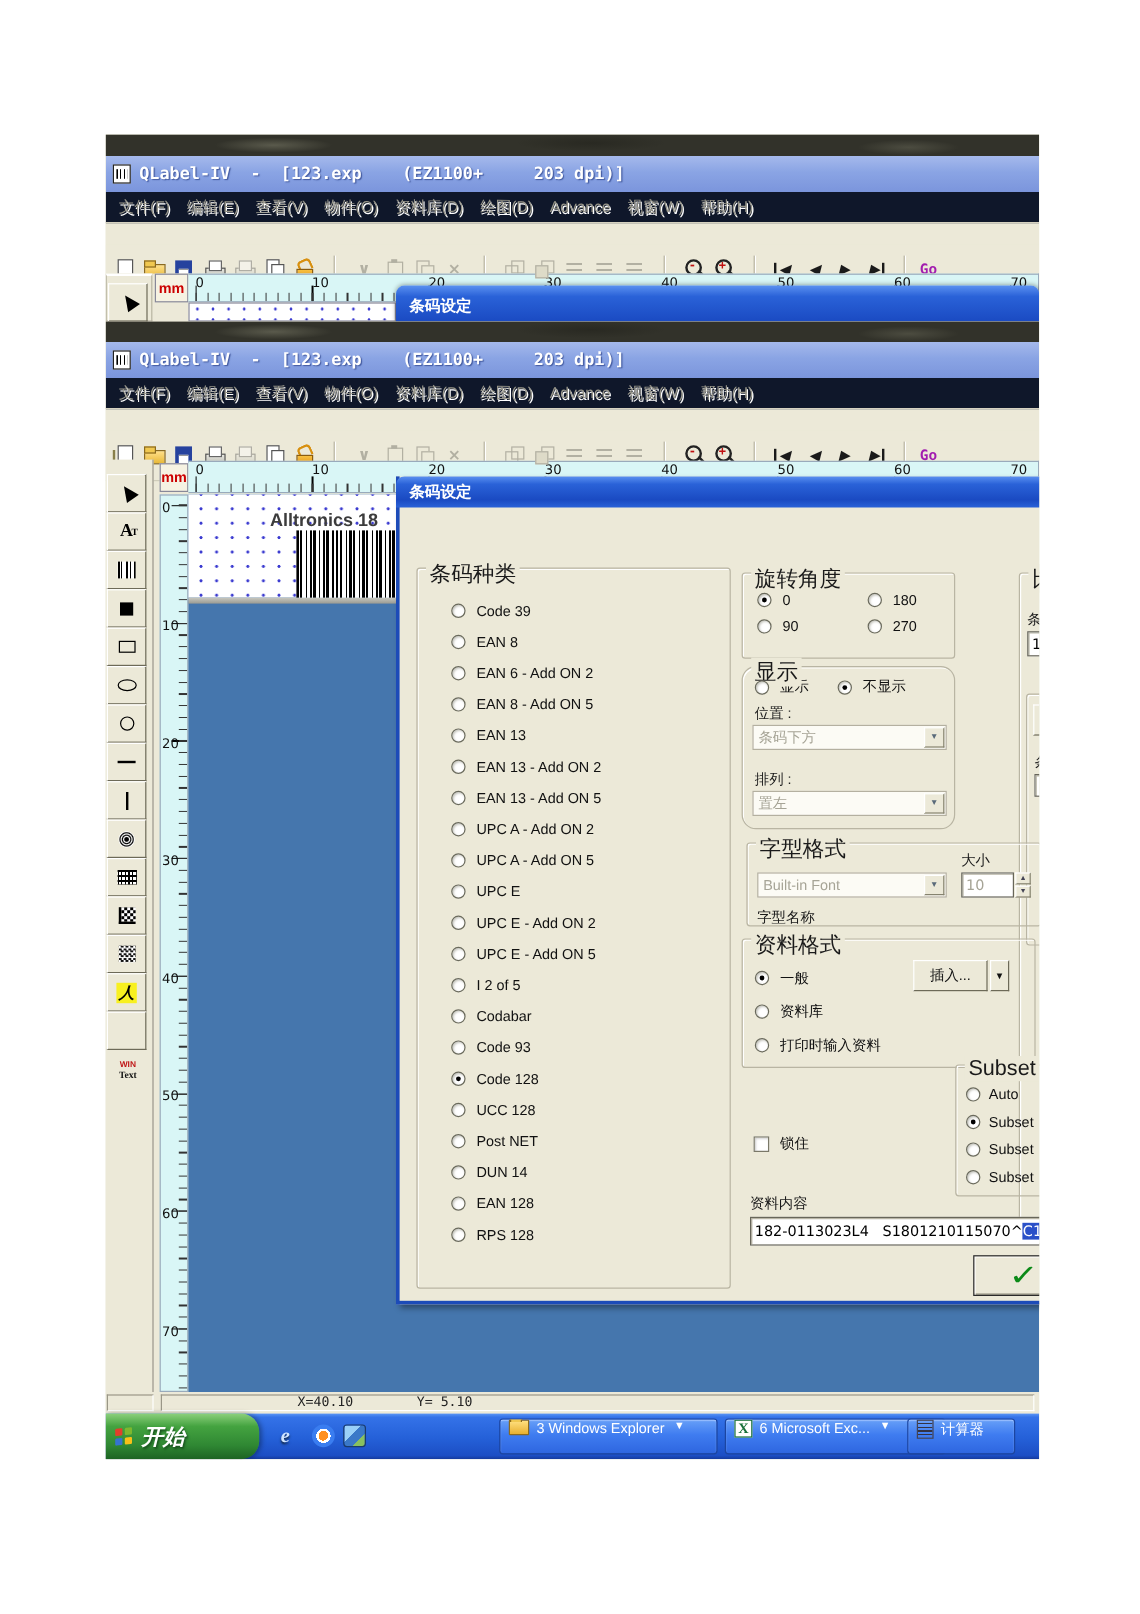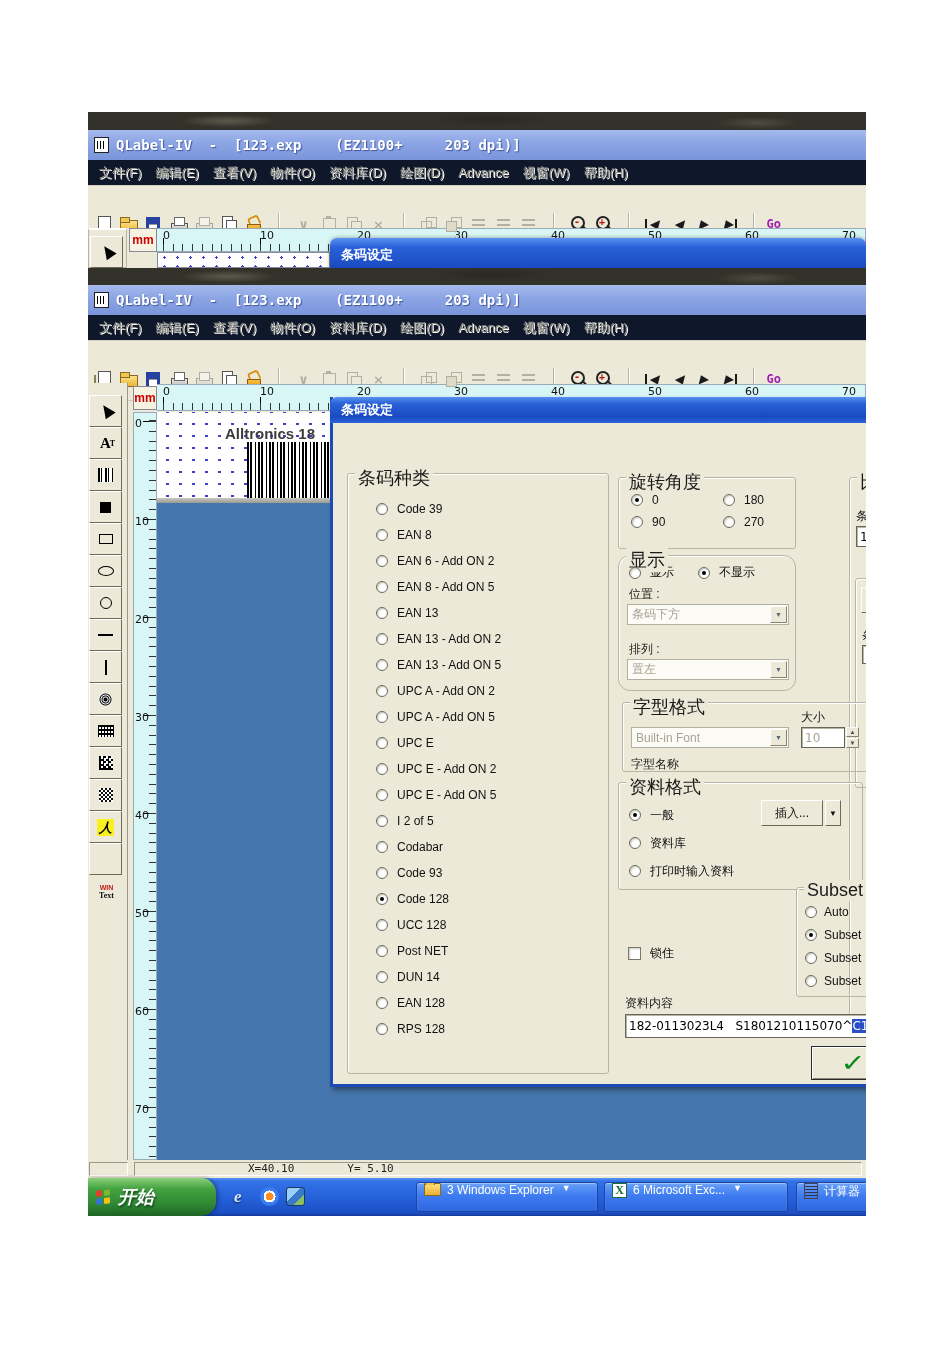--- a/index.html
+++ b/index.html
@@ -724,20 +724,20 @@
     <div class="taskbtn" style="left:328px;width:182px;">
       <span class="fico"></span>
       <span>3 Windows Explorer</span>
       <span class="tarrow">▼</span>
     </div>
     <div class="taskbtn" style="left:516px;width:184px;">
       <span class="xico">X</span>
       <span>6 Microsoft Exc...</span>
       <span class="tarrow">▼</span>
     </div>
-    <div class="taskbtn" style="left:708px;width:90px;">
+    <div class="taskbtn" style="left:668px;width:90px;">
       <span class="cico"></span>
       <span>计算器</span>
     </div>
   </div>
 
  </div>
 </div>
 
 </body></html>

